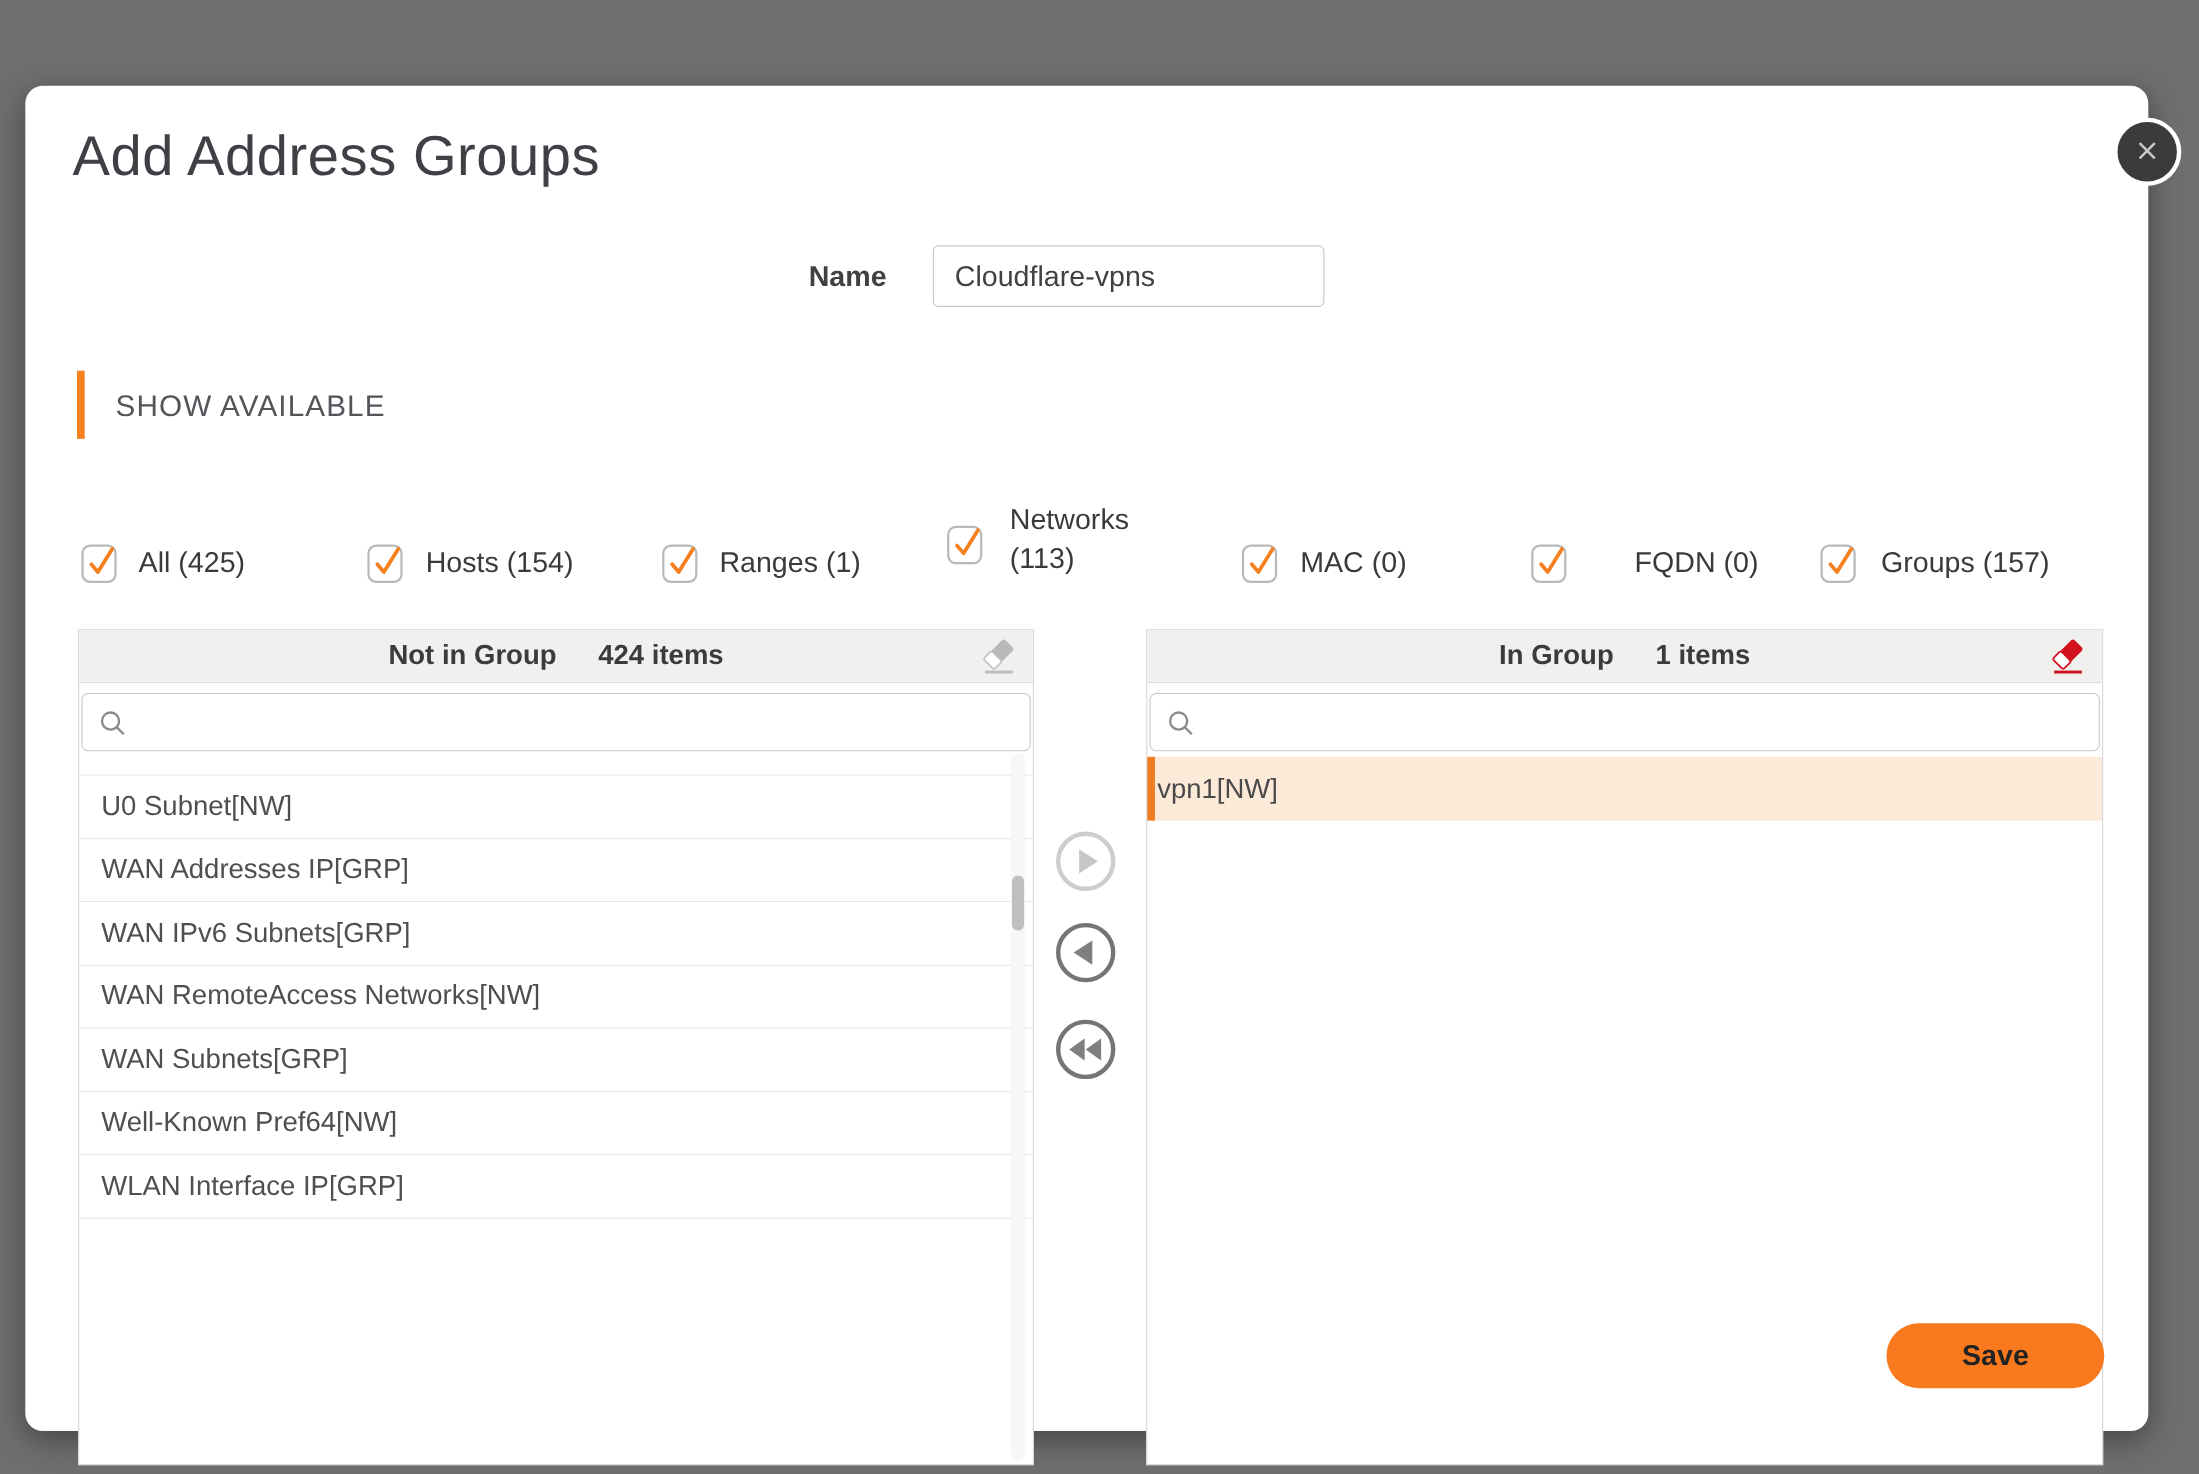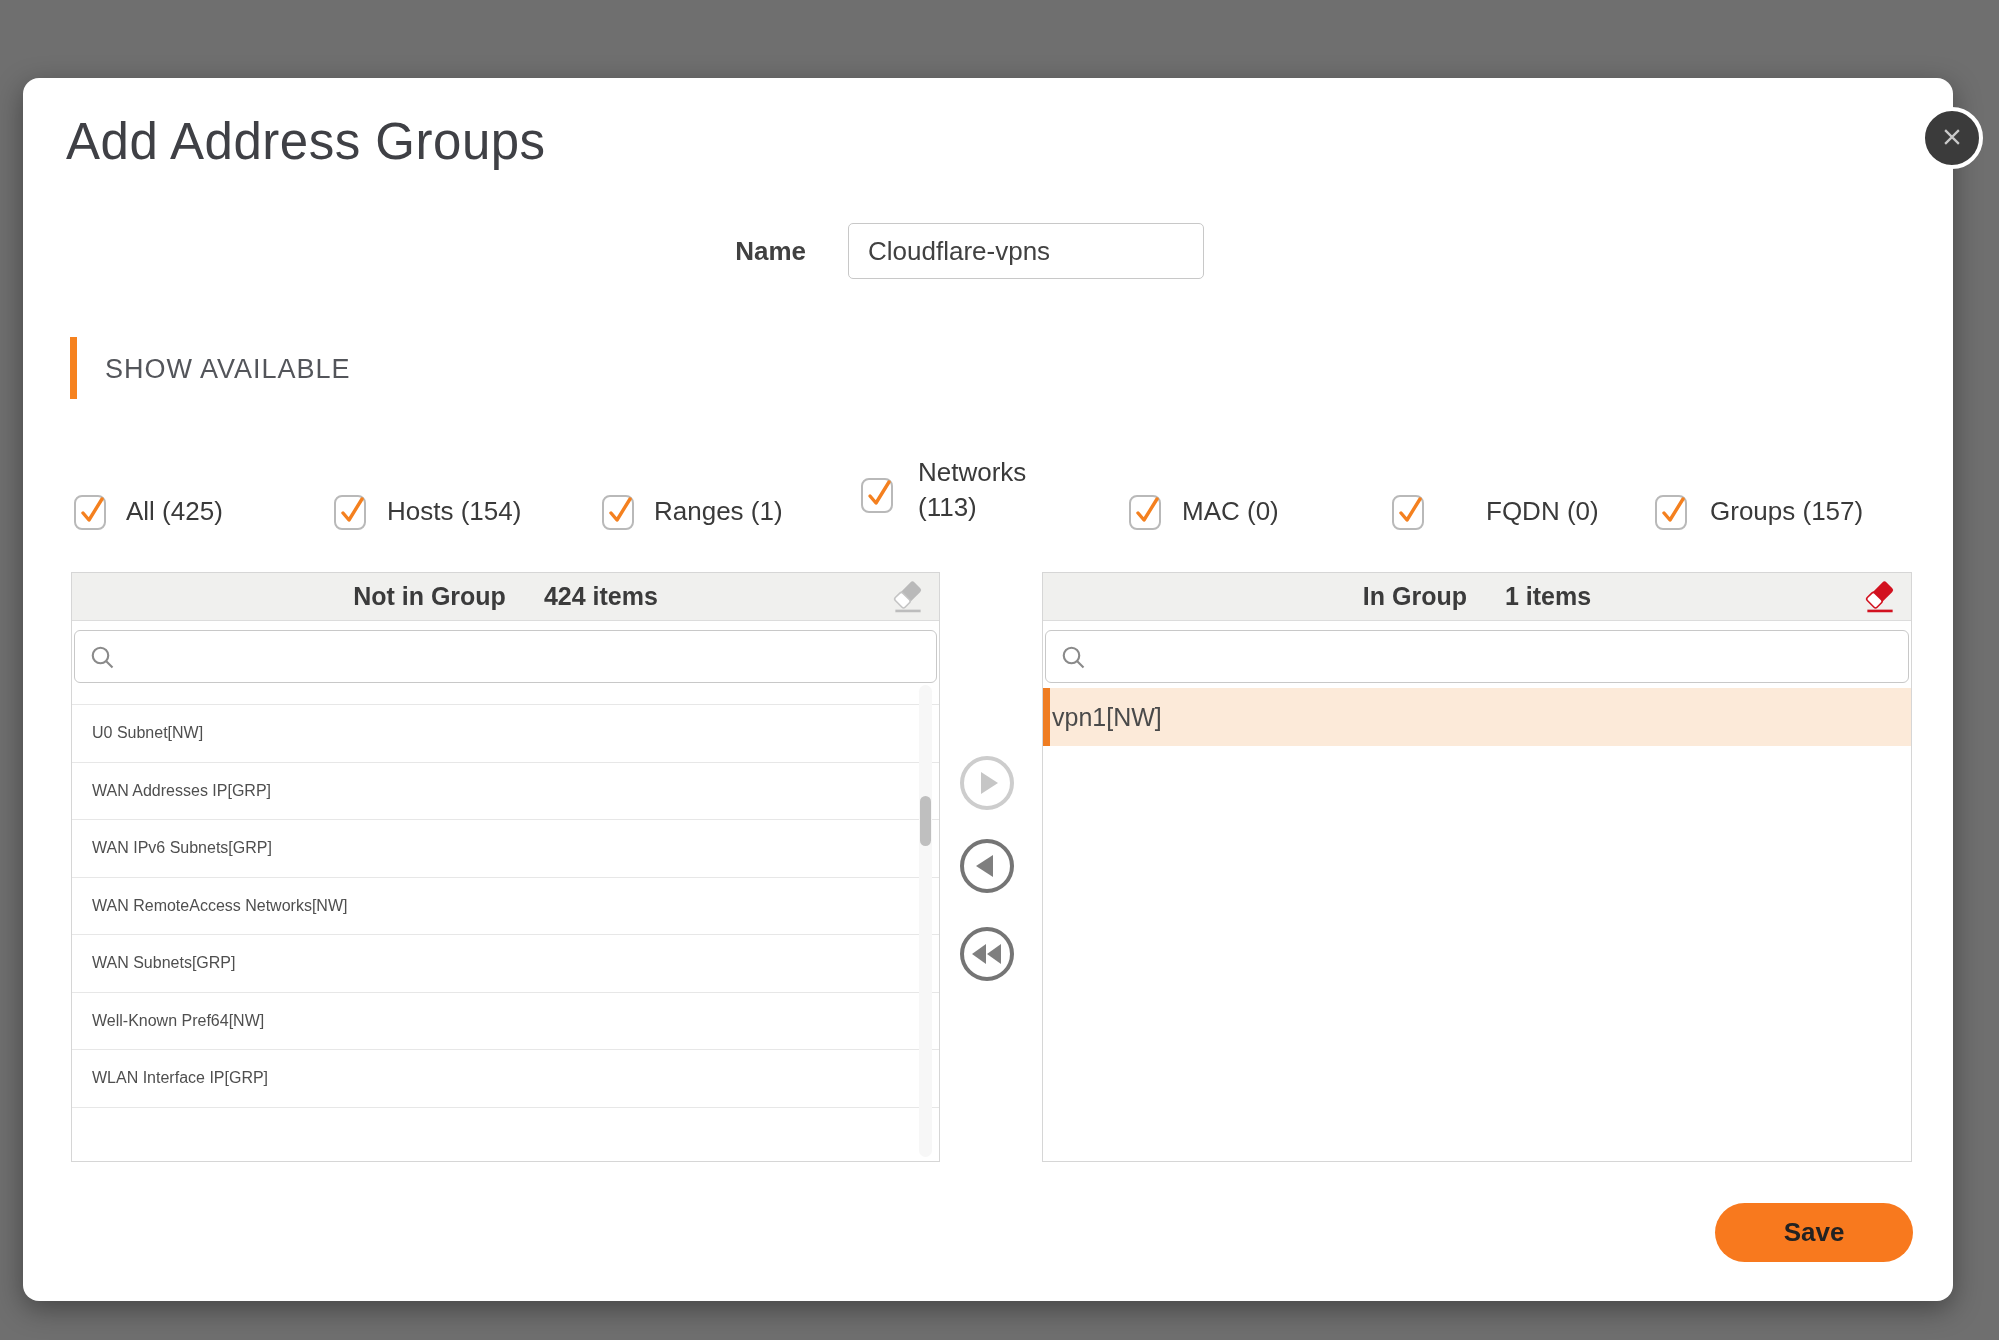--- a/index.html
+++ b/index.html
@@ -50,21 +50,21 @@
   .cb {
     position: absolute; width: 32px; height: 35px;
     border: 2px solid #b9b9b9; border-radius: 8px; background: #fff;
     cursor: pointer; display: block;
   }
   .cb svg { position: absolute; left: 1px; top: -5px; overflow: visible; }
   .cb-label { position: absolute; font-size: 26px; color: #3a3a3a; white-space: nowrap; }
   .cb-label.two { line-height: 35px; }
   
   .panel {
-    position: absolute; top: 494px; height: 590px;
+    position: absolute; top: 494px; height: 760px;
     background: #fff; border: 1px solid #d6d6d6;
   }
   .panel.left  { left: 48px;  width: 869px; }
   .panel.right { left: 1019px; width: 870px; }
   .panel-header {
     position: absolute; left: 0; top: 0; right: 0; height: 48px;
     background: #f0f0ee; border-bottom: 1px solid #dcdcdc;
     display: flex; align-items: center; justify-content: center; gap: 38px;
   }
   .panel-title, .panel-count { font-size: 25px; font-weight: 700; color: #3b3b3b; }
@@ -78,21 +78,21 @@
   }
   .searchbox svg { position: absolute; left: 13px; top: 12px; }
   .search-input {
     position: absolute; left: 48px; top: 0; right: 8px; height: 100%;
     border: none; outline: none; font-size: 24px; color: #444;
     font-family: "Liberation Sans", sans-serif; background: transparent;
   }
   .list { position: absolute; left: 0; right: 0; top: 110px; bottom: 0; overflow: hidden; }
   .row {
     height: 57.5px; border-bottom: 1px solid #e7e7e7;
-    font-size: 16px; color: #4f4f4f;
+    font-size: 25px; color: #4f4f4f;
     display: flex; align-items: center; padding-left: 20px; cursor: pointer;
     white-space: nowrap;
   }
   .row.spacer { height: 22px; }
   .scroll-track {
     position: absolute; right: 7px; top: 112px; bottom: 4px; width: 13px;
     background: #f7f7f7; border-radius: 7px;
   }
   .scroll-thumb {
     position: absolute; left: 1px; top: 111px; width: 11px; height: 50px;

